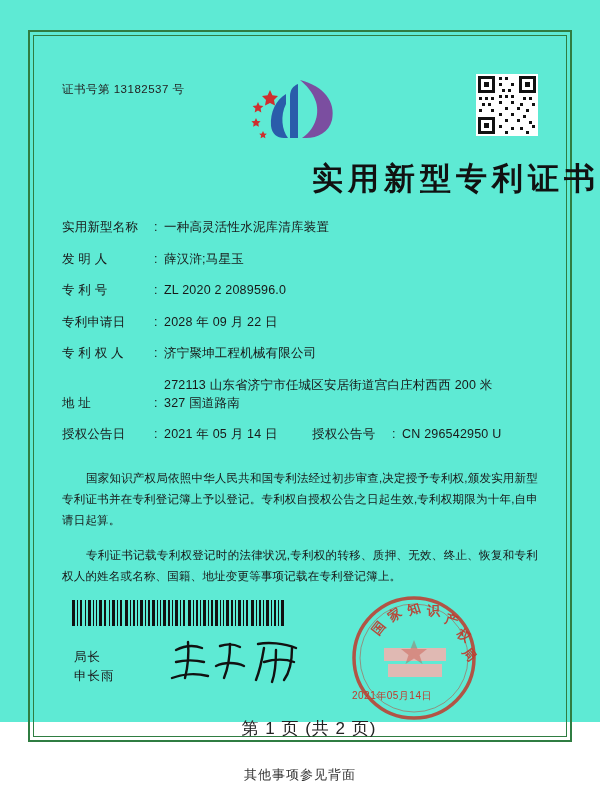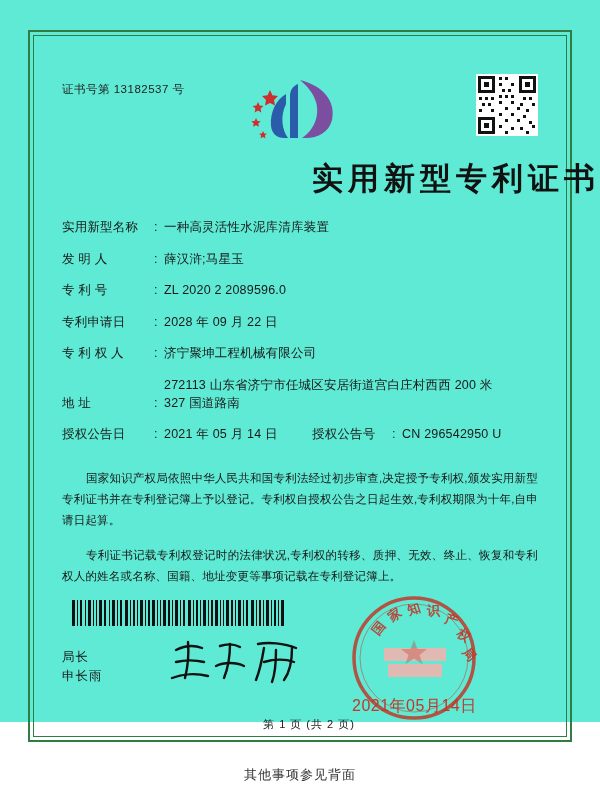--- a/index.html
+++ b/index.html
@@ -153,21 +153,21 @@
   .barcode {
     position: absolute;
     left: 72px;
     top: 600px;
     width: 212px;
     height: 26px;
   }
 
   .director-block {
     position: absolute;
-    left: 62px;
+    left: 74px;
     top: 648px;
     font-size: 12.5px;
     line-height: 19px;
     letter-spacing: 1px;
     color: #181818;
   }
 
   .signature {
     position: absolute;
     left: 168px;
@@ -180,33 +180,32 @@
     position: absolute;
     left: 348px;
     top: 592px;
     width: 132px;
     height: 132px;
   }
   .seal-date {
     position: absolute;
     left: 352px;
     top: 689px;
-    font-size: 16px;
+    font-size: 10px;
     color: #c0392b;
     letter-spacing: 0.5px;
-    margin-top: 7px;
   }
 
   .page-num {
     position: absolute;
     left: 0;
     right: 0;
     top: 717px;
     text-align: center;
-    font-size: 11px;
+    font-size: 17px;
     color: #222;
     letter-spacing: 1px;
     padding-left: 18px;
   }
 
   .footer-note {
     position: absolute;
     left: 0;
     right: 0;
     top: 766px;

